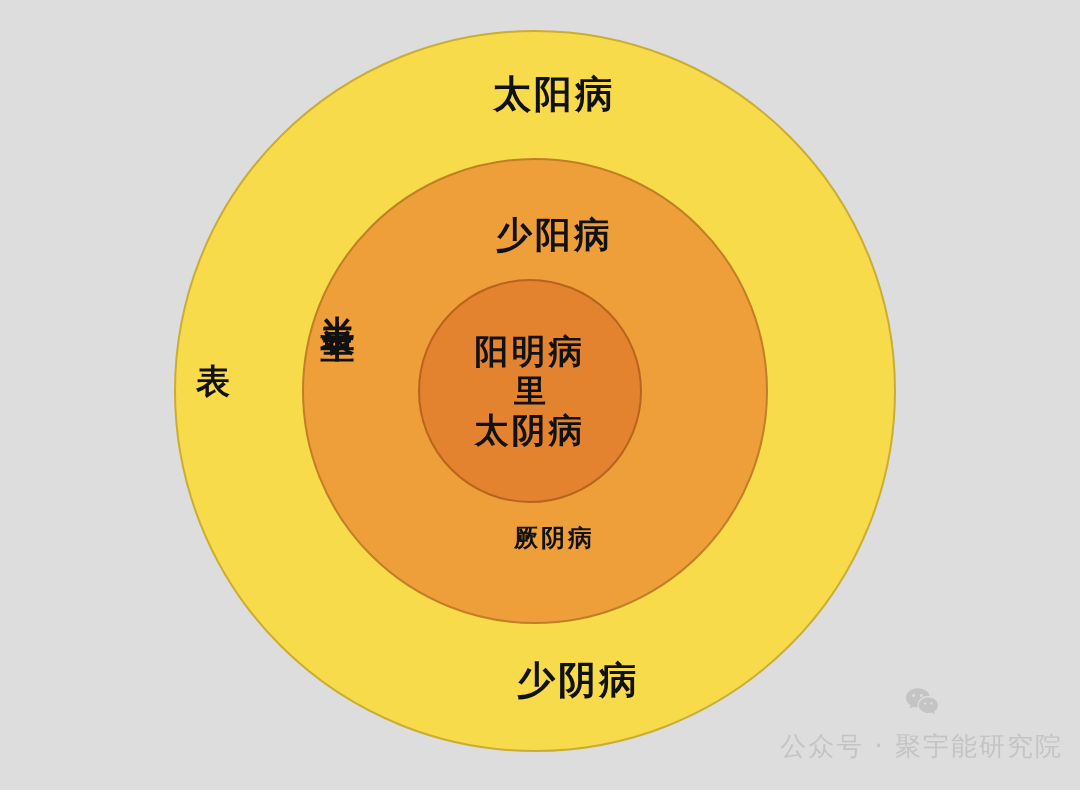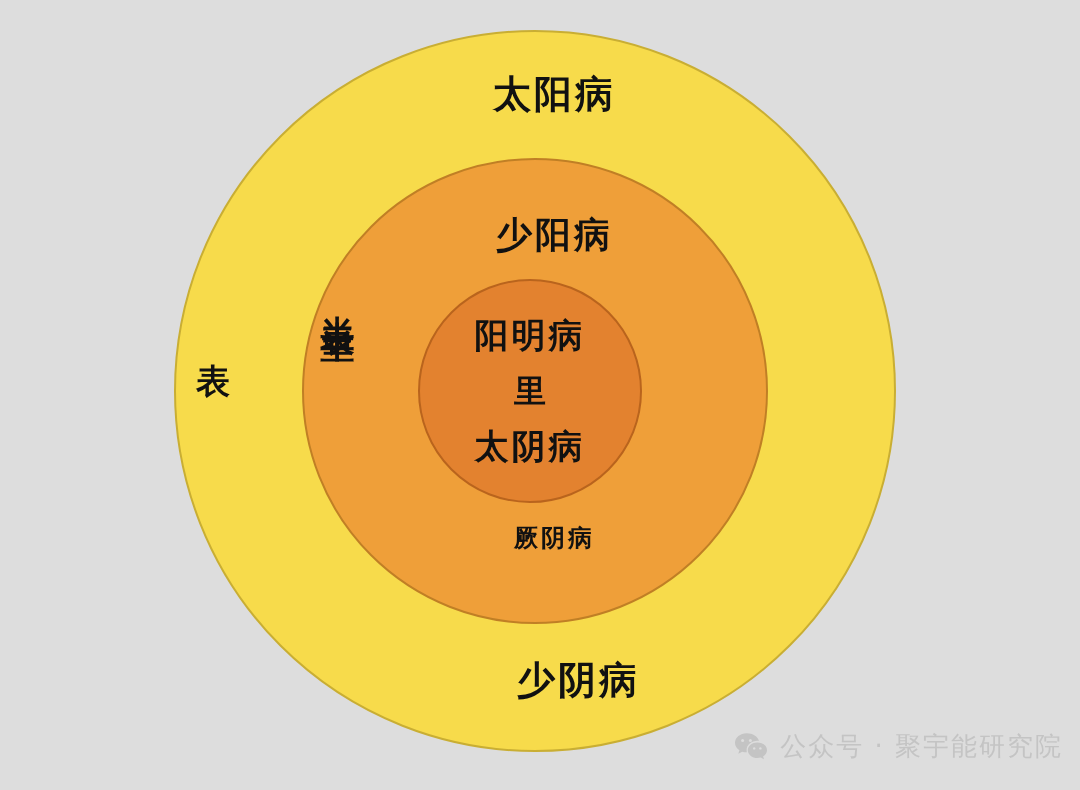--- a/index.html
+++ b/index.html
@@ -124,21 +124,21 @@
   #inner-label-stack {
     position: absolute;
     left: 418px;
     top: 279px;
     width: 224px;
     height: 224px;
     display: flex;
     flex-direction: column;
     align-items: center;
     justify-content: center;
-    gap: 16px;
+    gap: 0px;
   }
   #inner-label-stack .cn-label {
     position: static;
   }
   #label-yangming { font-size: 34px; }
   #label-li       { font-size: 32px; margin: 2px 0; letter-spacing: 0; }
   #label-taiyin   { font-size: 34px; }
 
   
   #watermark {
@@ -146,20 +146,21 @@
     right: 46px;
     bottom: 26px;
     display: flex;
     align-items: center;
     gap: 12px;
     color: #c4c4c4;
     font-family: "DejaVu Sans", "Liberation Sans", sans-serif;
     font-size: 26px;
     letter-spacing: 2px;
     user-select: none;
+    flex-direction: column;
   }
   #watermark-icon {
     display: block;
     width: 34px;
     height: 30px;
   }
 </style>
 </head>
 <body>
 

